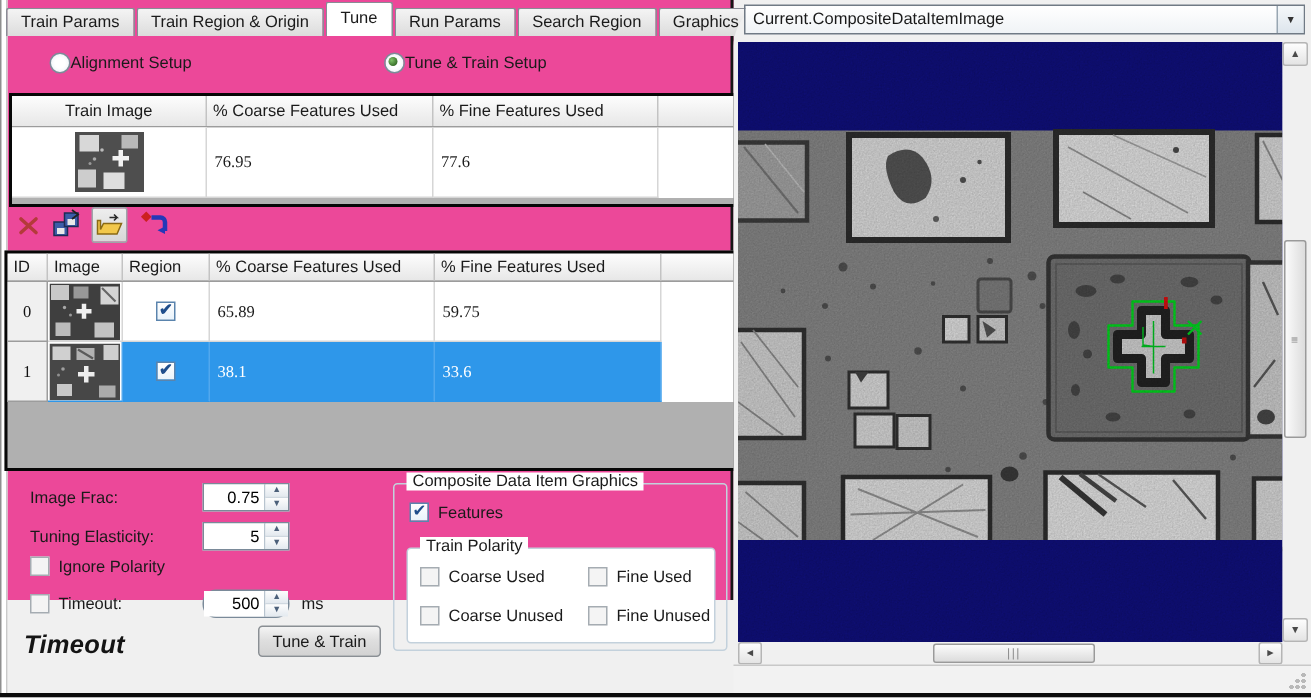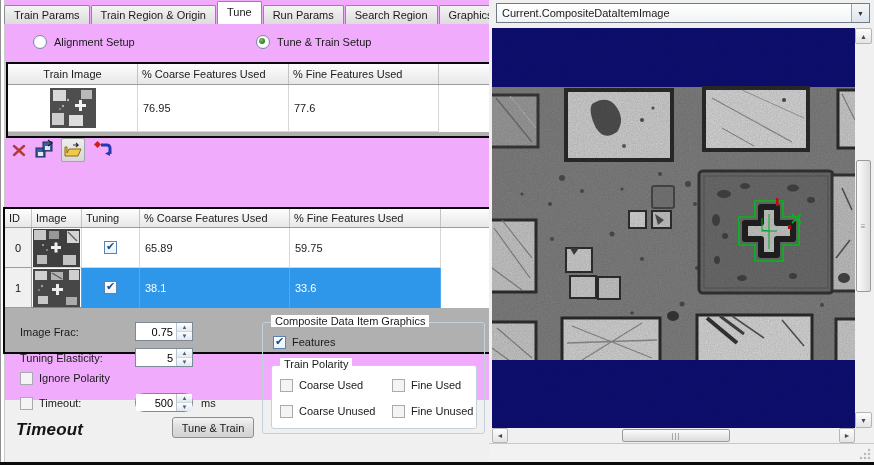--- a/index.html
+++ b/index.html
@@ -6,44 +6,44 @@
   body{
     width:874px;height:465px;position:relative;overflow:hidden;
     background:#f0f0f0;
     font-family:"Liberation Sans","DejaVu Sans",sans-serif;
     font-size:11px;color:#1a1a1a;
     -webkit-font-smoothing:antialiased;
   }
   .abs{position:absolute;}
 
   
-  #left-panel{left:0;top:0;width:487px;height:400px;background:#f0abfc;border-right:2px solid #161616;padding-left:45px;}
+  #left-panel{left:0;top:0;width:487px;height:400px;background:#ec4899;border-right:2px solid #161616;}
   #left-panel .splitter{left:0;top:0;width:3px;height:462px;background:#fff;border-left:1px solid #8f8f8f;border-right:1px solid #c9c9c9;}
 
   
   #tabstrip{left:4px;top:2px;height:22px;display:flex;align-items:flex-end;}
   .tab{
     height:18px;line-height:18px;padding:0 9px;margin-right:1px;
     background:linear-gradient(#f4f4f4,#dcdcdc);
     border:1px solid #898c95;border-bottom:none;
     border-radius:2px 2px 0 0;white-space:nowrap;cursor:default;
   }
   .tab.on{background:#fff;height:22px;line-height:21px;position:relative;z-index:2;margin-top:-3px;}
 
   
   .radio{width:12px;height:12px;border:1px solid #7d8b99;border-radius:50%;background:radial-gradient(#fff 40%,#e8eef4);display:inline-block;position:relative;vertical-align:middle;}
   .radio.on::after{content:"";position:absolute;left:2px;top:2px;width:6px;height:6px;border-radius:50%;background:radial-gradient(circle at 35% 35%,#7ec268,#1d4f12);}
-  .rlabel{vertical-align:middle;margin-left:7px;}
+  .rlabel{vertical-align:middle;}
 
   
   .grid{border:2px solid #070707;background:#b0b0b0;overflow:hidden;}
   .g-head{display:flex;background:linear-gradient(#fdfdfd,#e7e7e7);border-bottom:1px solid #9c9c9c;}
   .g-hcell{border-right:1px solid #c3c3c3;box-sizing:border-box;padding:0 4px;display:flex;align-items:center;white-space:nowrap;overflow:hidden;}
   .g-row{display:flex;background:#fff;}
-  .g-cell{border-right:1px solid #d6d6d6;border-bottom:1px solid #d6d6d6;box-sizing:border-box;padding:0 5px;display:flex;align-items:center;overflow:hidden;}
+  .g-cell{border-right:1px solid #d6d6d6;border-bottom:1px solid #d6d6d6;box-sizing:border-box;padding:0 5px;display:flex;align-items:center;overflow:hidden;font-family:Liberation Serif, serif;}
   .g-row.on .g-cell{background:#2e97ea;color:#fff;border-right-color:#51a8ee;border-bottom-color:#2e97ea;}
   .g-row.on .g-cell.idcell, .g-cell.idcell{background:#f0f0f0;color:#111;border-right:1px solid #9c9c9c;border-bottom:1px solid #9c9c9c;justify-content:center;}
   .g-cell.imgcell{padding:1px;justify-content:center;background:#fff !important;}
 
   
   .checkbox{width:13px;height:13px;box-sizing:border-box;background:#f4f4f4;border:1px solid #a5acb2;display:inline-block;position:relative;vertical-align:middle;flex:none;}
   .checkbox.on{background:linear-gradient(#fefefe,#e9f3fb);border-color:#5a84ad;}
   .checkbox.on::after{content:"✔";position:absolute;left:1px;top:-2px;font-size:11px;color:#1f4e8c;font-weight:bold;}
   .clabel{vertical-align:middle;margin-left:6px;}
 
@@ -66,21 +66,21 @@
   }
 
   #trained{font-weight:bold;font-style:italic;font-size:17px;color:#141414;letter-spacing:0.2px;}
 
   
   .statusbar{background:#f2f2f2;border-top:1px solid #c8c8c8;display:flex;align-items:center;}
   .sb-sep{width:1px;height:15px;background:#d2d2d2;margin:0 1px;}
   #green-dot{width:12px;height:12px;border-radius:50%;background:radial-gradient(circle at 35% 30%,#8af08a,#12c912 60%,#079907);border:1px solid #0c6b0c;margin:0 6px 0 8px;}
 
   
-  #right-panel{left:489px;top:0;width:385px;height:462px;background:#f0f0f0;}
+  #right-panel{left:489px;top:0;width:385px;height:462px;background:#f0f0f0;border-radius:31px;}
   #display-combo{left:7px;top:3px;width:374px;height:20px;box-sizing:border-box;border:1px solid #707a85;background:linear-gradient(#fff,#f0f3f6);display:flex;align-items:center;}
   #display-combo .combo-text{flex:1;padding:0 5px;white-space:nowrap;overflow:hidden;}
   #display-combo .combo-arrow{width:17px;align-self:stretch;border-left:1px solid #98a6b2;background:linear-gradient(#f5f8fa,#dde5ec);display:flex;align-items:center;justify-content:center;font-size:7px;color:#333;}
 
   #viewport{left:3px;top:28px;width:363px;height:400px;background:#101080;}
 
   .vsb{left:366px;top:28px;width:17px;height:400px;background:#f0f0f0;}
   .hsb{left:3px;top:428px;width:363px;height:15px;background:#f0f0f0;}
   .sb-btn{position:absolute;box-sizing:border-box;border:1px solid #b5b5b5;background:linear-gradient(#fdfdfd,#e4e4e4);display:flex;align-items:center;justify-content:center;font-size:7px;color:#4a4a4a;border-radius:2px;}
   .sb-thumb{position:absolute;box-sizing:border-box;border:1px solid #9a9a9a;background:linear-gradient(90deg,#fbfbfb,#dcdcdc);border-radius:2px;display:flex;align-items:center;justify-content:center;color:#8a8a8a;font-size:8px;letter-spacing:1px;}
@@ -170,25 +170,25 @@
     </svg>
   </div>
   <div class="toolbar-icon abs" style="left:92px;top:138px;">
     <svg width="20" height="20">
       <rect x="2" y="3" width="5" height="5" fill="#cc2020" transform="rotate(45 4.5 5.5)"></rect>
       <path d="M8,6 h6 a3,3 0 0 1 3,3 v6" fill="none" stroke="#2438b8" stroke-width="3"></path>
       <path d="M17,12 v5 l-5,-2.5 Z" fill="#2438b8"></path>
     </svg>
   </div>
 
-  <div class="grid abs" style="left:3px;top:167px;width:484px;height:143px;margin-top:40px;">
+  <div class="grid abs" style="left:3px;top:167px;width:484px;height:143px;">
     <div class="g-head" style="height:18px;">
       <div class="g-hcell" style="width:27px;">ID</div>
       <div class="g-hcell" style="width:50px;">Image</div>
-      <div class="g-hcell" style="width:58px;">Tuning</div>
+      <div class="g-hcell" style="width:58px;">Region</div>
       <div class="g-hcell" style="width:150px;">% Coarse Features Used</div>
       <div class="g-hcell" style="width:151px;">% Fine Features Used</div>
     </div>
 
     <div class="g-row" style="height:40px;">
       <div class="g-cell idcell" style="width:27px;">0</div>
       <div class="g-cell imgcell" style="width:50px;">
         <svg width="48" height="38">
           <rect width="48" height="38" fill="#3f3f3f"></rect>
           <rect x="1" y="1" width="12" height="10" fill="#c8c8c8"></rect>

